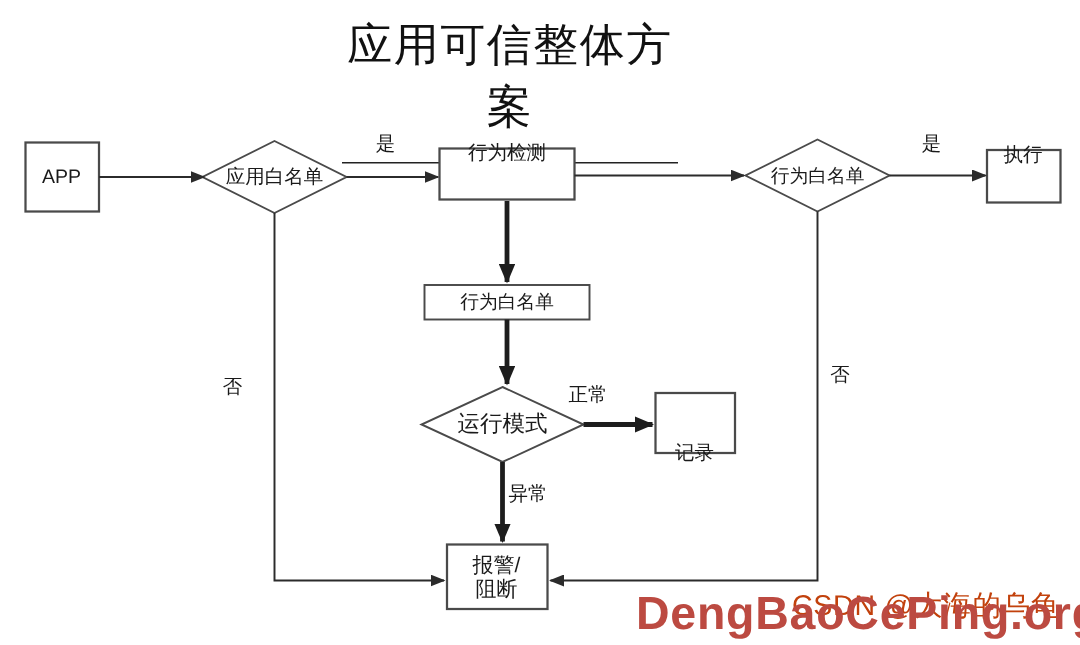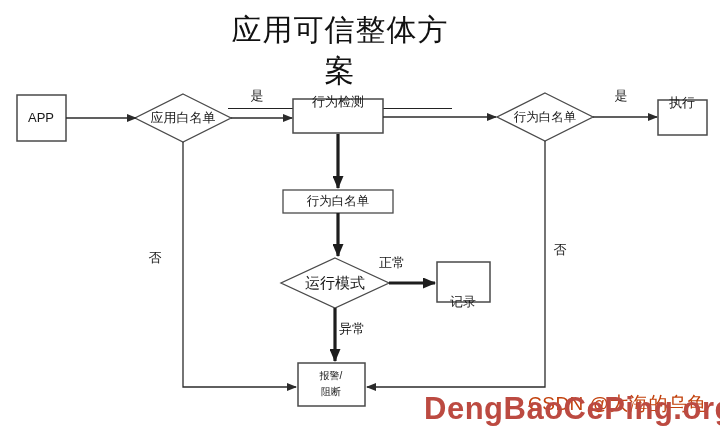--- a/index.html
+++ b/index.html
@@ -66,21 +66,21 @@
   </svg>
 
   <div class="lbl" style="left:41px;top:118px;">APP</div>
   <div class="lbl" style="left:183px;top:118px;font-size:13px;">应用白名单</div>
   <div class="lbl" style="left:338px;top:102px;">行为检测</div>
   <div class="lbl" style="left:545px;top:117px;font-size:12.5px;">行为白名单</div>
   <div class="lbl" style="left:682px;top:103px;">执行</div>
   <div class="lbl" style="left:338px;top:201px;font-size:12.5px;">行为白名单</div>
   <div class="lbl" style="left:335px;top:283px;font-size:15px;">运行模式</div>
   <div class="lbl" style="left:463px;top:282px;margin-top:20px;">记录</div>
-  <div class="lbl" style="left:331px;top:384px;font-size:10px;">
+  <div class="lbl" style="left:331px;top:384px;font-size:14px;">
     <div>报警/</div>
     <div>阻断</div>
   </div>
 
   <div class="lbl" style="left:257px;top:96px;">是</div>
   <div class="lbl" style="left:621px;top:96px;">是</div>
   <div class="lbl" style="left:155px;top:258px;">否</div>
   <div class="lbl" style="left:560px;top:250px;">否</div>
   <div class="lbl" style="left:392px;top:263px;">正常</div>
   <div class="lbl" style="left:352px;top:329px;">异常</div>

